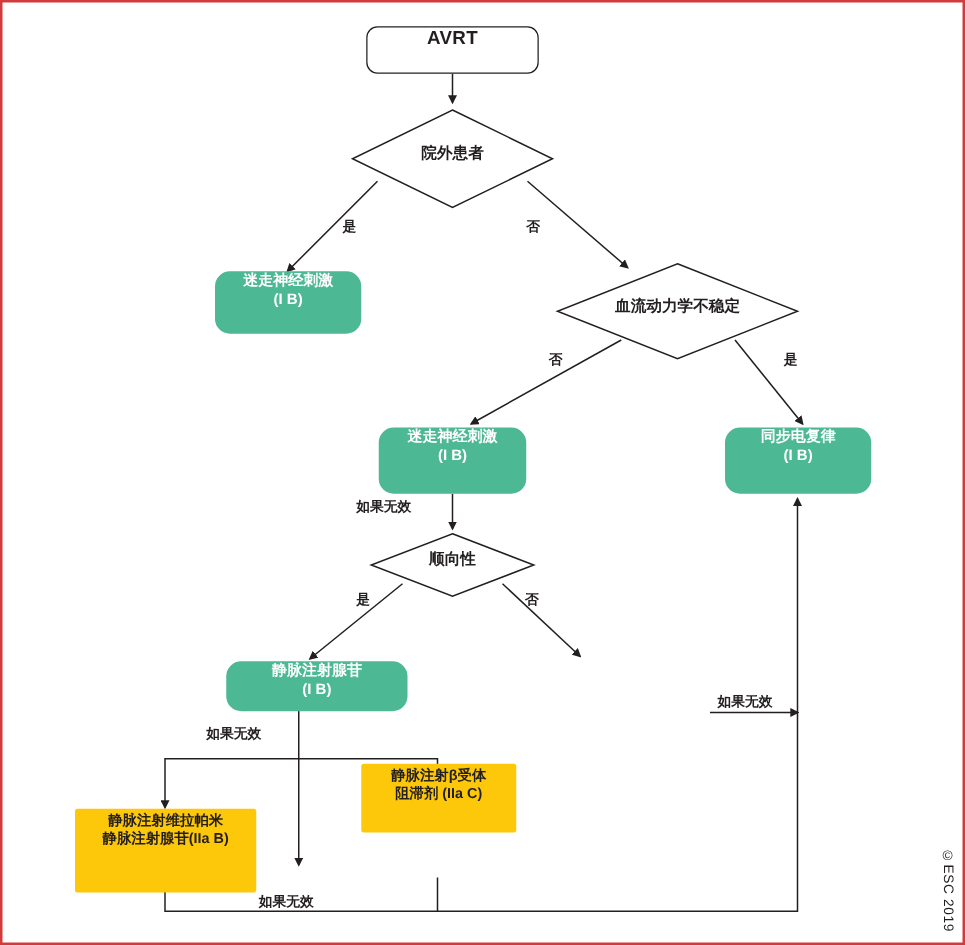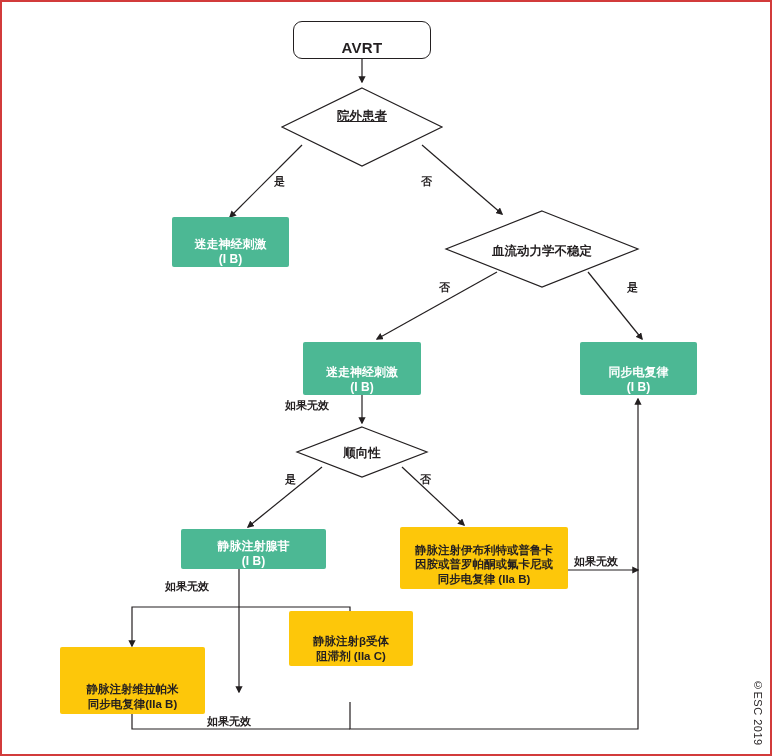--- a/index.html
+++ b/index.html
@@ -15,21 +15,21 @@
     box-sizing:border-box;
     border:2px solid #d23b3b;
     background:#ffffff;
   }
   svg#canvas{position:absolute;left:0;top:0;width:772px;height:756px;}
 
   .node{
     position:absolute;
     box-sizing:border-box;
     display:flex;
-    align-items:flex-end;
+    align-items:flex-start;
     justify-content:center;
     text-align:center;
     line-height:1.25;
   }
   .node span{display:block;width:100%;}
 
   
   .n-title{
     border:1.5px solid #231f20;
     border-radius:9px;
@@ -38,21 +38,21 @@
     font-size:15px;
     color:#231f20;
     letter-spacing:.3px;
   }
   
   .n-green{
     background:#4cb894;
     color:#ffffff;
     font-size:12px;
     font-weight:bold;
-    border-radius:2px;
+    border-radius:12px;
   }
   
   .n-yellow{
     background:#fdc70a;
     color:#231f20;
     font-size:11.5px;
     font-weight:bold;
     border-radius:2px;
     padding:3px 6px;
   }
@@ -125,21 +125,21 @@
       <path d="M 348 700 L 348 727 L 636 727 L 636 397" marker-end="url(#arrow)"></path>
 
       <path d="M 130 700 L 130 727 L 348 727"></path>
     </g>
   </svg>
 
   <div class="node n-title" style="left:291px;top:19px;width:138px;height:38px;">
     <span>AVRT</span>
   </div>
 
-  <div class="node n-diamond" style="left:300px;top:99px;width:120px;height:24px;text-decoration:underline;">
+  <div class="node n-diamond" style="left:300px;top:113px;width:120px;height:24px;">
     <span>院外患者</span>
   </div>
 
   <div class="node n-green" style="left:170px;top:215px;width:117px;height:50px;">
     <span>
       <span>迷走神经刺激</span>
       <span>(I B)</span>
     </span>
   </div>
 
@@ -165,32 +165,25 @@
     <span>顺向性</span>
   </div>
 
   <div class="node n-green" style="left:179px;top:527px;width:145px;height:40px;">
     <span>
       <span>静脉注射腺苷</span>
       <span>(I B)</span>
     </span>
   </div>
 
-  <div class="node n-yellow" style="left:398px;top:525px;width:168px;height:62px;">
-    <span>
-      <span>静脉注射伊布利特或普鲁卡</span>
-      <span>因胺或普罗帕酮或氟卡尼或</span>
-      <span>同步电复律 (IIa B)</span>
-    </span>
-  </div>
 
   <div class="node n-yellow" style="left:58px;top:645px;width:145px;height:67px;">
     <span>
       <span>静脉注射维拉帕米</span>
-      <span>同步电复律(IIa B)</span>
+      <span>静脉注射腺苷(IIa B)</span>
     </span>
   </div>
 
   <div class="node n-yellow" style="left:287px;top:609px;width:124px;height:55px;">
     <span>
       <span>静脉注射β受体</span>
       <span>阻滞剂 (IIa C)</span>
     </span>
   </div>
 

